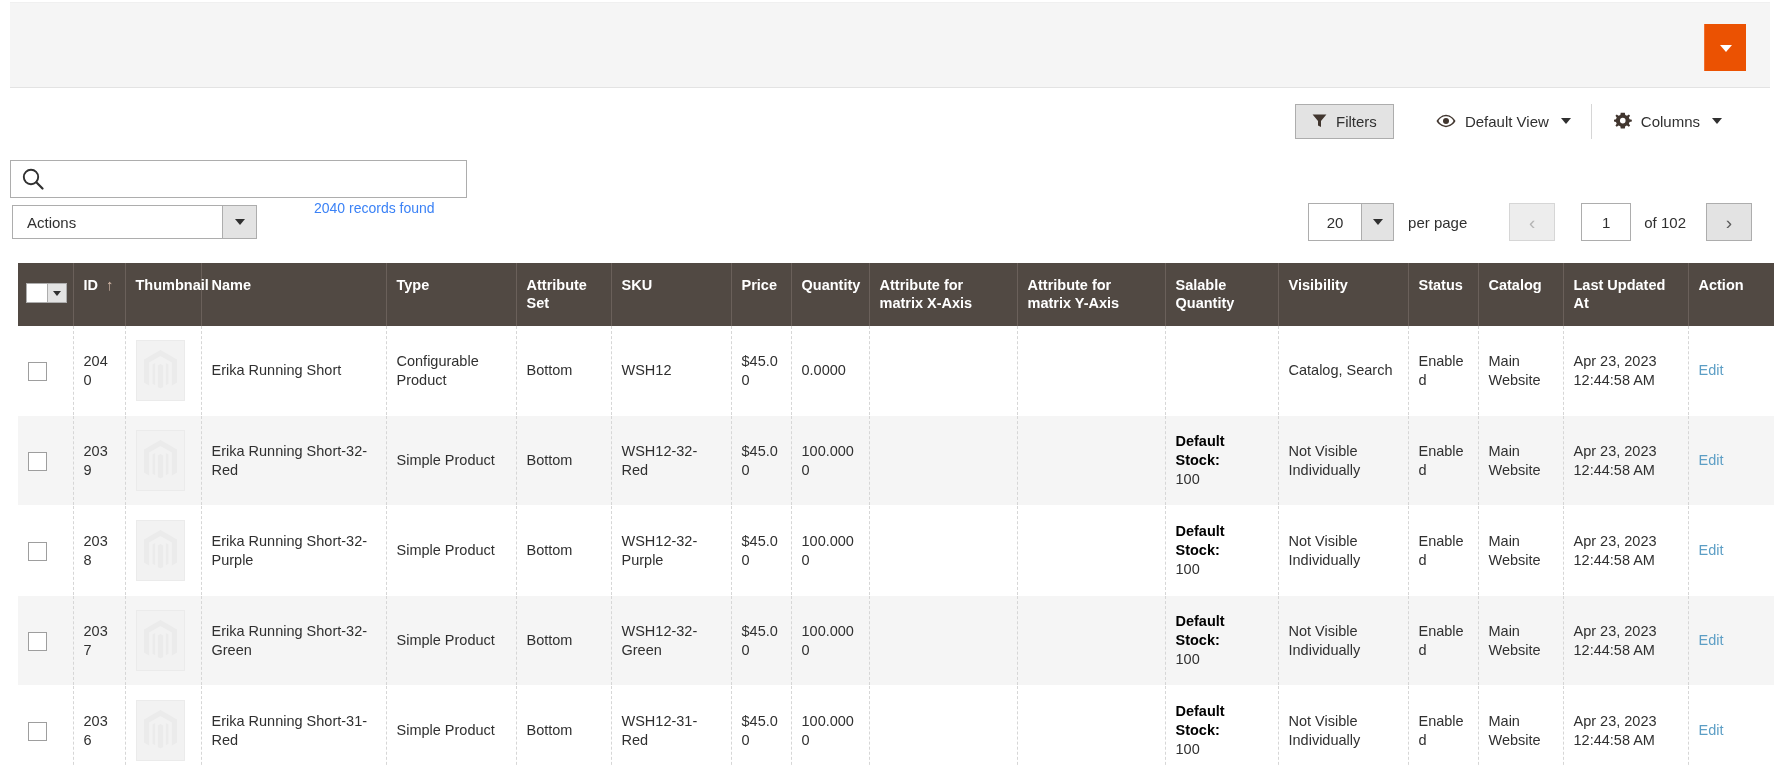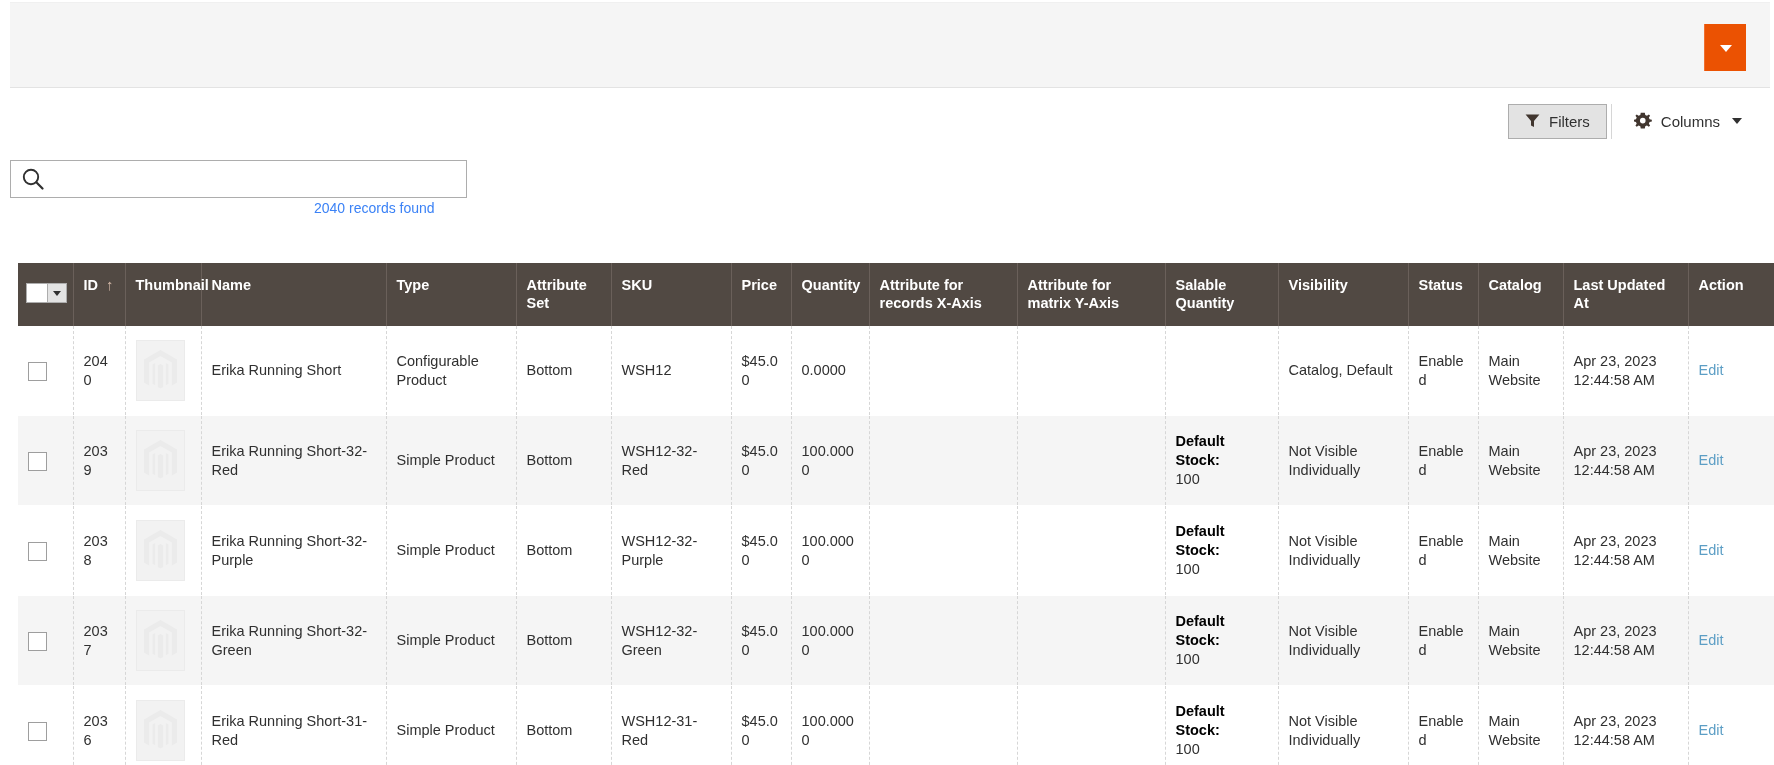--- a/index.html
+++ b/index.html
@@ -64,21 +64,21 @@
   }
 
   
   .grid-controls {
     position: absolute;
     left: 0; top: 100px;
     width: 1774px; height: 42px;
   }
   .controls-right {
     position: absolute;
-    right: 16px; top: 0;
+    right: 36px; top: 0;
     display: flex;
     align-items: center;
     height: 42px;
   }
   .filters-btn {
     display: flex;
     align-items: center;
     gap: 9px;
     background: #e3e3e3;
     border: 1px solid #adadad;
@@ -366,20 +366,30 @@
 
       <div class="filters-btn">
         <span>
           <svg class="ico-funnel" viewBox="0 0 16 15">
             <path d="M0.6 0.6 H15.4 L9.6 7.4 V14 L6.4 12.2 V7.4 Z" fill="#41362f"></path>
           </svg>
         </span>
         <span>Filters</span>
       </div>
 
+      <div class="view-ctl">
+        <span>
+          <svg class="ico-eye" viewBox="0 0 22 14">
+            <path d="M11 1 C5 1 1.6 7 1.6 7 C1.6 7 5 13 11 13 C17 13 20.4 7 20.4 7 C20.4 7 17 1 11 1 Z" fill="none" stroke="#41362f" stroke-width="1.7"></path>
+            <circle cx="11" cy="7" r="3.3" fill="#41362f"></circle>
+          </svg>
+        </span>
+        <span>Default View</span>
+        <span class="caret-dn"></span>
+      </div>
 
       <div class="columns-ctl">
         <span>
           <svg class="ico-gear" viewBox="0 0 20 20">
             <path d="M10 0.8 L12 0.8 L12.5 3.3 L14.4 4.1 L16.5 2.7 L17.9 4.1 L16.5 6.2 L17.3 8.1 L19.8 8.6 L19.8 10.6 L17.3 11.1 L16.5 13 L17.9 15.1 L16.5 16.5 L14.4 15.1 L12.5 15.9 L12 18.4 L10 18.4 L7.5 18.4 L7 15.9 L5.1 15.1 L3 16.5 L1.6 15.1 L3 13 L2.2 11.1 L-0.3 10.6 L-0.3 8.6 L2.2 8.1 L3 6.2 L1.6 4.1 L3 2.7 L5.1 4.1 L7 3.3 L7.5 0.8 Z" fill="#41362f"></path>
             <circle cx="9.75" cy="9.6" r="3.1" fill="#ffffff"></circle>
           </svg>
         </span>
         <span>Columns</span>
         <span class="caret-dn"></span>
@@ -392,23 +402,38 @@
     <button class="search-btn">
       <span>
         <svg class="ico-search" viewBox="0 0 22 22">
           <circle cx="9" cy="9" r="7.2" fill="none" stroke="#303030" stroke-width="1.9"></circle>
           <line x1="14.3" y1="14.3" x2="20.5" y2="20.5" stroke="#303030" stroke-width="2.2" stroke-linecap="round"></line>
         </svg>
       </span>
     </button>
   </div>
 
+  <div class="actions-select">
+    <span class="actions-label">Actions</span>
+    <span class="actions-arrow"></span>
+  </div>
 
   <div class="records-found">2040 records found</div>
 
+  <div class="pager">
+    <div class="perpage-select">
+      <span class="perpage-val">20</span>
+      <span class="perpage-arrow"></span>
+    </div>
+    <span class="perpage-text">per page</span>
+    <div class="pg-prev">‹</div>
+    <input class="pg-input" type="text" value="1" style="">
+    <span class="pg-of">of 102</span>
+    <div class="pg-next">›</div>
+  </div>
 
   <div class="grid-wrap">
     <table class="grid">
       <colgroup>
         <col style="width:55px">
         <col style="width:52px">
         <col style="width:76px">
         <col style="width:185px">
         <col style="width:130px">
         <col style="width:95px">
@@ -433,21 +458,21 @@
             </span>
           </th>
           <th><span>ID</span><span class="sort-asc">↑</span></th>
           <th>Thumbnail</th>
           <th>Name</th>
           <th>Type</th>
           <th>Attribute Set</th>
           <th>SKU</th>
           <th>Price</th>
           <th>Quantity</th>
-          <th>Attribute for records X-Axis</th>
+          <th>Attribute for matrix X-Axis</th>
           <th>Attribute for matrix Y-Axis</th>
           <th>Salable Quantity</th>
           <th>Visibility</th>
           <th>Status</th>
           <th>Catalog</th>
           <th>Last Updated At</th>
           <th>Action</th>
         </tr>
       </thead>
       <tbody id="grid-body">
@@ -467,21 +492,21 @@
             <td>Configurable Product</td>
             <td>Bottom</td>
             <td>WSH12</td>
             <td>$45.00</td>
             <td>0.0000</td>
             <td></td>
             <td></td>
             <td>
               <span class="muted-empty"></span>
             </td>
-            <td>Catalog, Default</td>
+            <td>Catalog, Search</td>
             <td>Enabled</td>
             <td>Main Website</td>
             <td><span>Apr 23, 2023</span><br><span>12:44:58 AM</span></td>
             <td><a class="edit-link">Edit</a></td>
           </tr>
           <tr class="even">
             <td><span class="row-cb"></span></td>
             <td>2039</td>
             <td>
               <span class="thumb">

